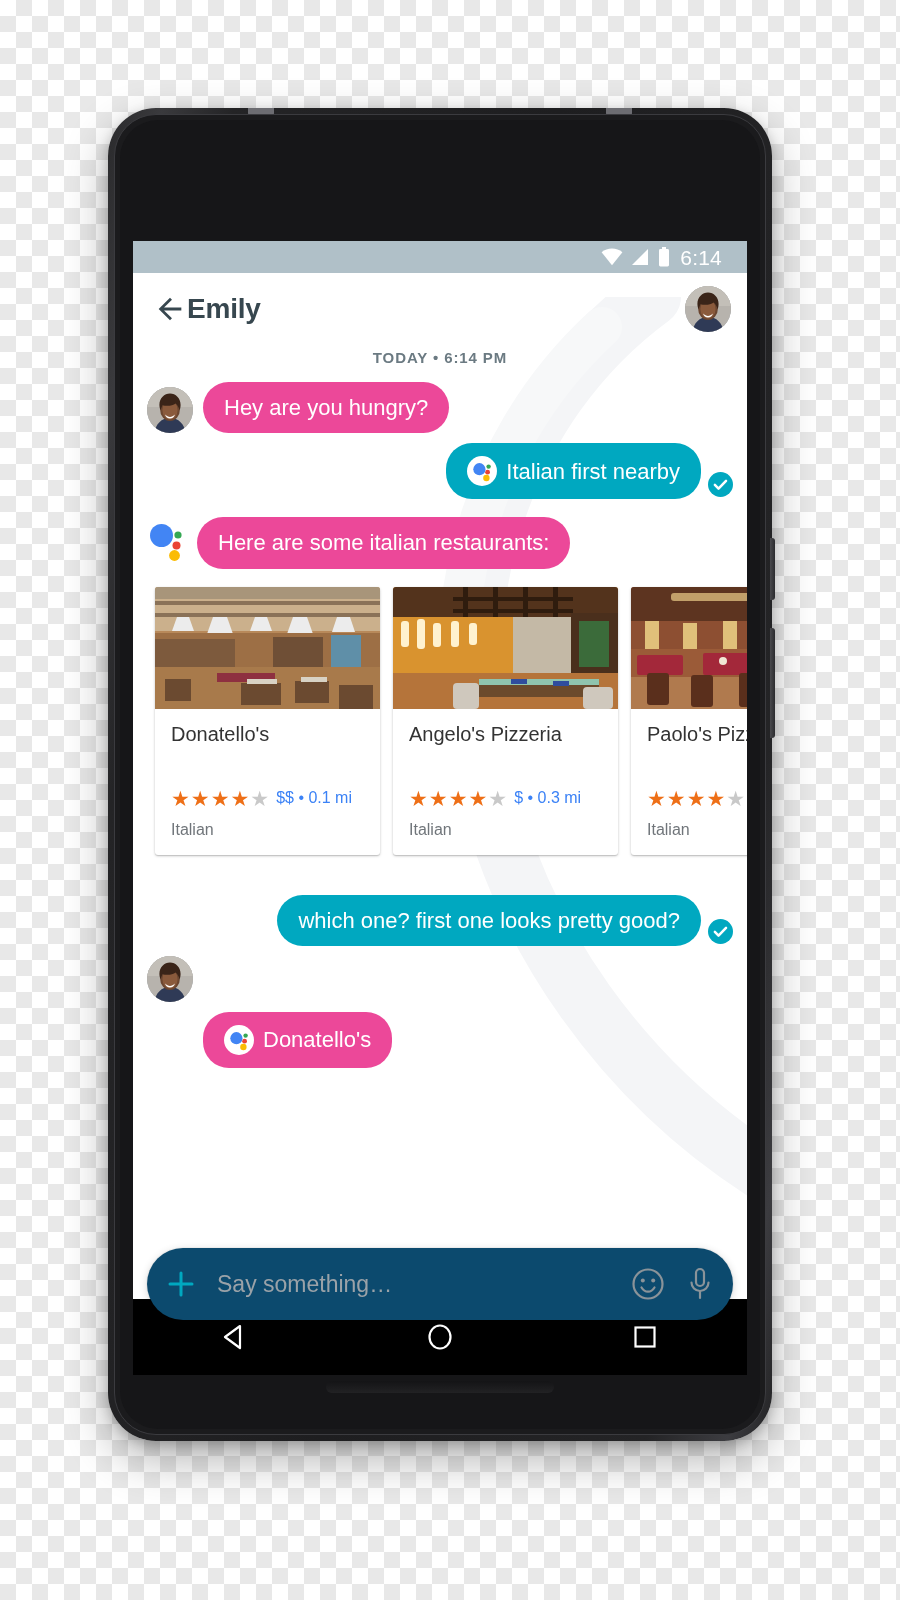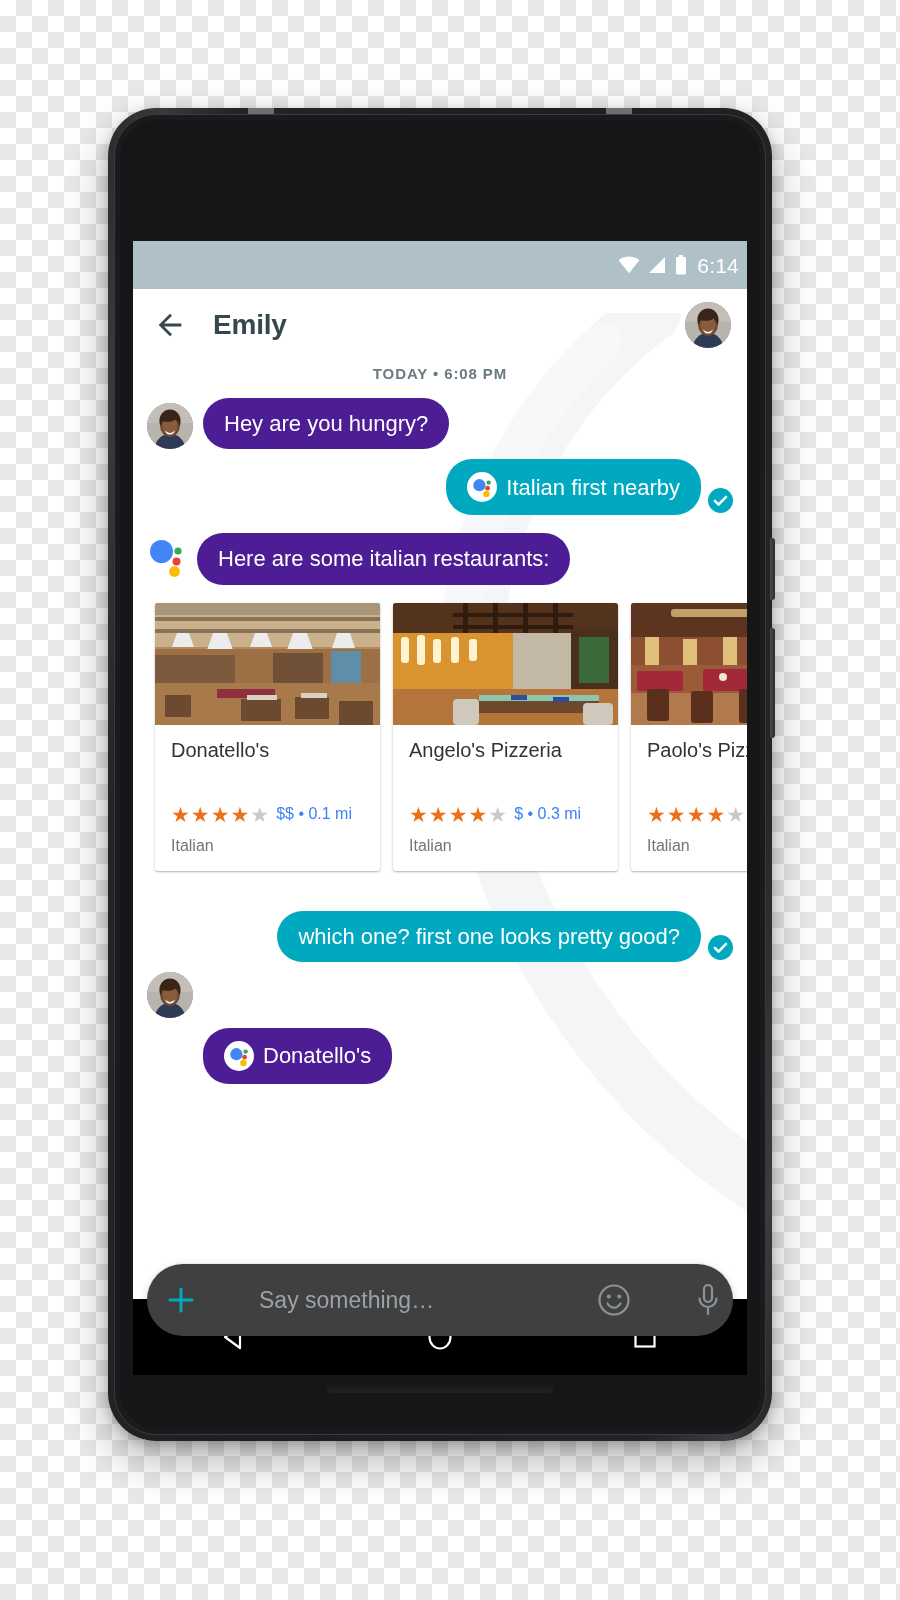--- a/index.html
+++ b/index.html
@@ -66,23 +66,23 @@
   .screen {
     position: absolute;
     left: 25px; top: 133px;
     width: 614px; height: 1095px;
     background: #ffffff;
     overflow: hidden;
   }
 
   
   .statusbar {
-    height: 48px; background: #b0c0c8;
+    height: 32px; background: #b0c0c8;
     display: flex; align-items: center; justify-content: flex-end;
-    padding-right: 8px; gap: 8px;
+    padding-right: 25px; gap: 8px;
   }
   .sb-icon { display: block; }
   .sb-time { color: #ffffff; font-size: 21px; font-weight: 400; letter-spacing: .2px; line-height: 1; margin-left: 2px; }
 
   
   .chat-area {
     position: relative;
     height: 1059px;
     background: #ffffff;
     overflow: hidden;
@@ -96,21 +96,21 @@
 
   
   .chat-header {
     position: relative; z-index: 2;
     height: 72px; display: flex; align-items: center;
     padding: 0 16px 0 20px;
   }
   .back-arrow { width: 34px; height: 34px; flex: 0 0 auto; cursor: pointer; }
   .chat-title {
     font-size: 28px; font-weight: 700; color: #37474f;
-    margin-left: 26px; letter-spacing: -0.2px;
+    letter-spacing: -0.2px;
   }
   .header-spacer { flex: 1 1 auto; }
   .header-avatar {
     width: 46px; height: 46px; border-radius: 50%;
     overflow: hidden; flex: 0 0 auto; background: #9aa0a6;
   }
 
   .day-divider {
     position: relative; z-index: 2;
     text-align: center; font-size: 15px; font-weight: 700;
@@ -130,21 +130,21 @@
   .av.ghost { background: transparent; }
 
   .bubble {
     display: inline-flex; align-items: center; gap: 9px;
     padding: 13px 21px;
     border-radius: 26px;
     font-size: 22px; line-height: 1.15;
     color: #ffffff;
     max-width: 470px;
   }
-  .bubble.purple { background: #4c1d95; }
+  .bubble.purple { background: #ec4899; }
   .bubble.teal   { background: #00a8c0; }
 
   .check {
     width: 25px; height: 25px; flex: 0 0 auto;
     margin-left: 7px; margin-bottom: 2px;
   }
 
   .assistant-logo-outside { width: 44px; height: 44px; flex: 0 0 auto; margin-right: 6px; margin-bottom: 4px; }
   .assistant-chip { width: 30px; height: 30px; flex: 0 0 auto; }
 
@@ -175,26 +175,25 @@
   .star { font-size: 21px; line-height: 1; color: #ee6f17; }
   .star.dim { color: #c9c9c9; }
   .meta-text { font-size: 16px; color: #3b82f6; }
   .card-cuisine { font-size: 16px; color: #70757a; }
 
   
   .composer-wrap {
     position: absolute; z-index: 3;
     left: 14px; right: 14px; bottom: 12px;
     height: 72px;
-    background: #404040;
+    background: #0c4a6e;
     border-radius: 36px;
     box-shadow: 0 2px 8px rgba(0,0,0,0.16), 0 0 0 1px rgba(0,0,0,0.035);
     display: flex; align-items: center;
     padding: 0 20px 0 18px;
-    gap: 42px;
   }
   .plus-icon { width: 32px; height: 32px; flex: 0 0 auto; }
   .composer-input {
     flex: 1 1 auto; border: none; outline: none;
     font-family: "Liberation Sans", sans-serif;
     font-size: 23px; color: #8a9399;
     background: transparent;
     margin-left: 20px;
   }
   .composer-input::placeholder { color: #9aa2a8; }
@@ -261,21 +260,21 @@
             <rect x="0" y="0" width="46" height="20" fill="#c3bfb8"></rect>
             <path d="M8 46c0-9 6.8-15 15-15s15 6 15 15z" fill="#2f3a56"></path>
             <ellipse cx="23" cy="22" rx="10" ry="12" fill="#6b4630"></ellipse>
             <ellipse cx="23" cy="23" rx="7.6" ry="9.6" fill="#8a5a3c"></ellipse>
             <path d="M12.4 18c0-7 5-11.6 10.6-11.6S33.6 11 33.6 18c0 3-1 5-1 5s-1.5-5-4-6.5c-3 2.6-10 3-13 1.4-1.2 2.3-2 5.1-2 5.1S12.4 21 12.4 18z" fill="#3a2418"></path>
             <path d="M18 27.5c1.6 1.6 3.4 2.4 5 2.4s3.4-.8 5-2.4c-.8 2.6-2.6 4-5 4s-4.2-1.4-5-4z" fill="#ffffff"></path>
           </svg>
         </div>
       </div>
 
-      <div class="day-divider">TODAY • 6:08 PM</div>
+      <div class="day-divider">TODAY • 6:14 PM</div>
 
       <div class="messages">
 
         <div class="row">
           <div class="av">
             <svg viewBox="0 0 46 46" width="46" height="46">
               <rect width="46" height="46" fill="#b7b3ad"></rect>
               <rect x="0" y="0" width="46" height="20" fill="#c3bfb8"></rect>
               <path d="M8 46c0-9 6.8-15 15-15s15 6 15 15z" fill="#2f3a56"></path>
               <ellipse cx="23" cy="22" rx="10" ry="12" fill="#6b4630"></ellipse>

